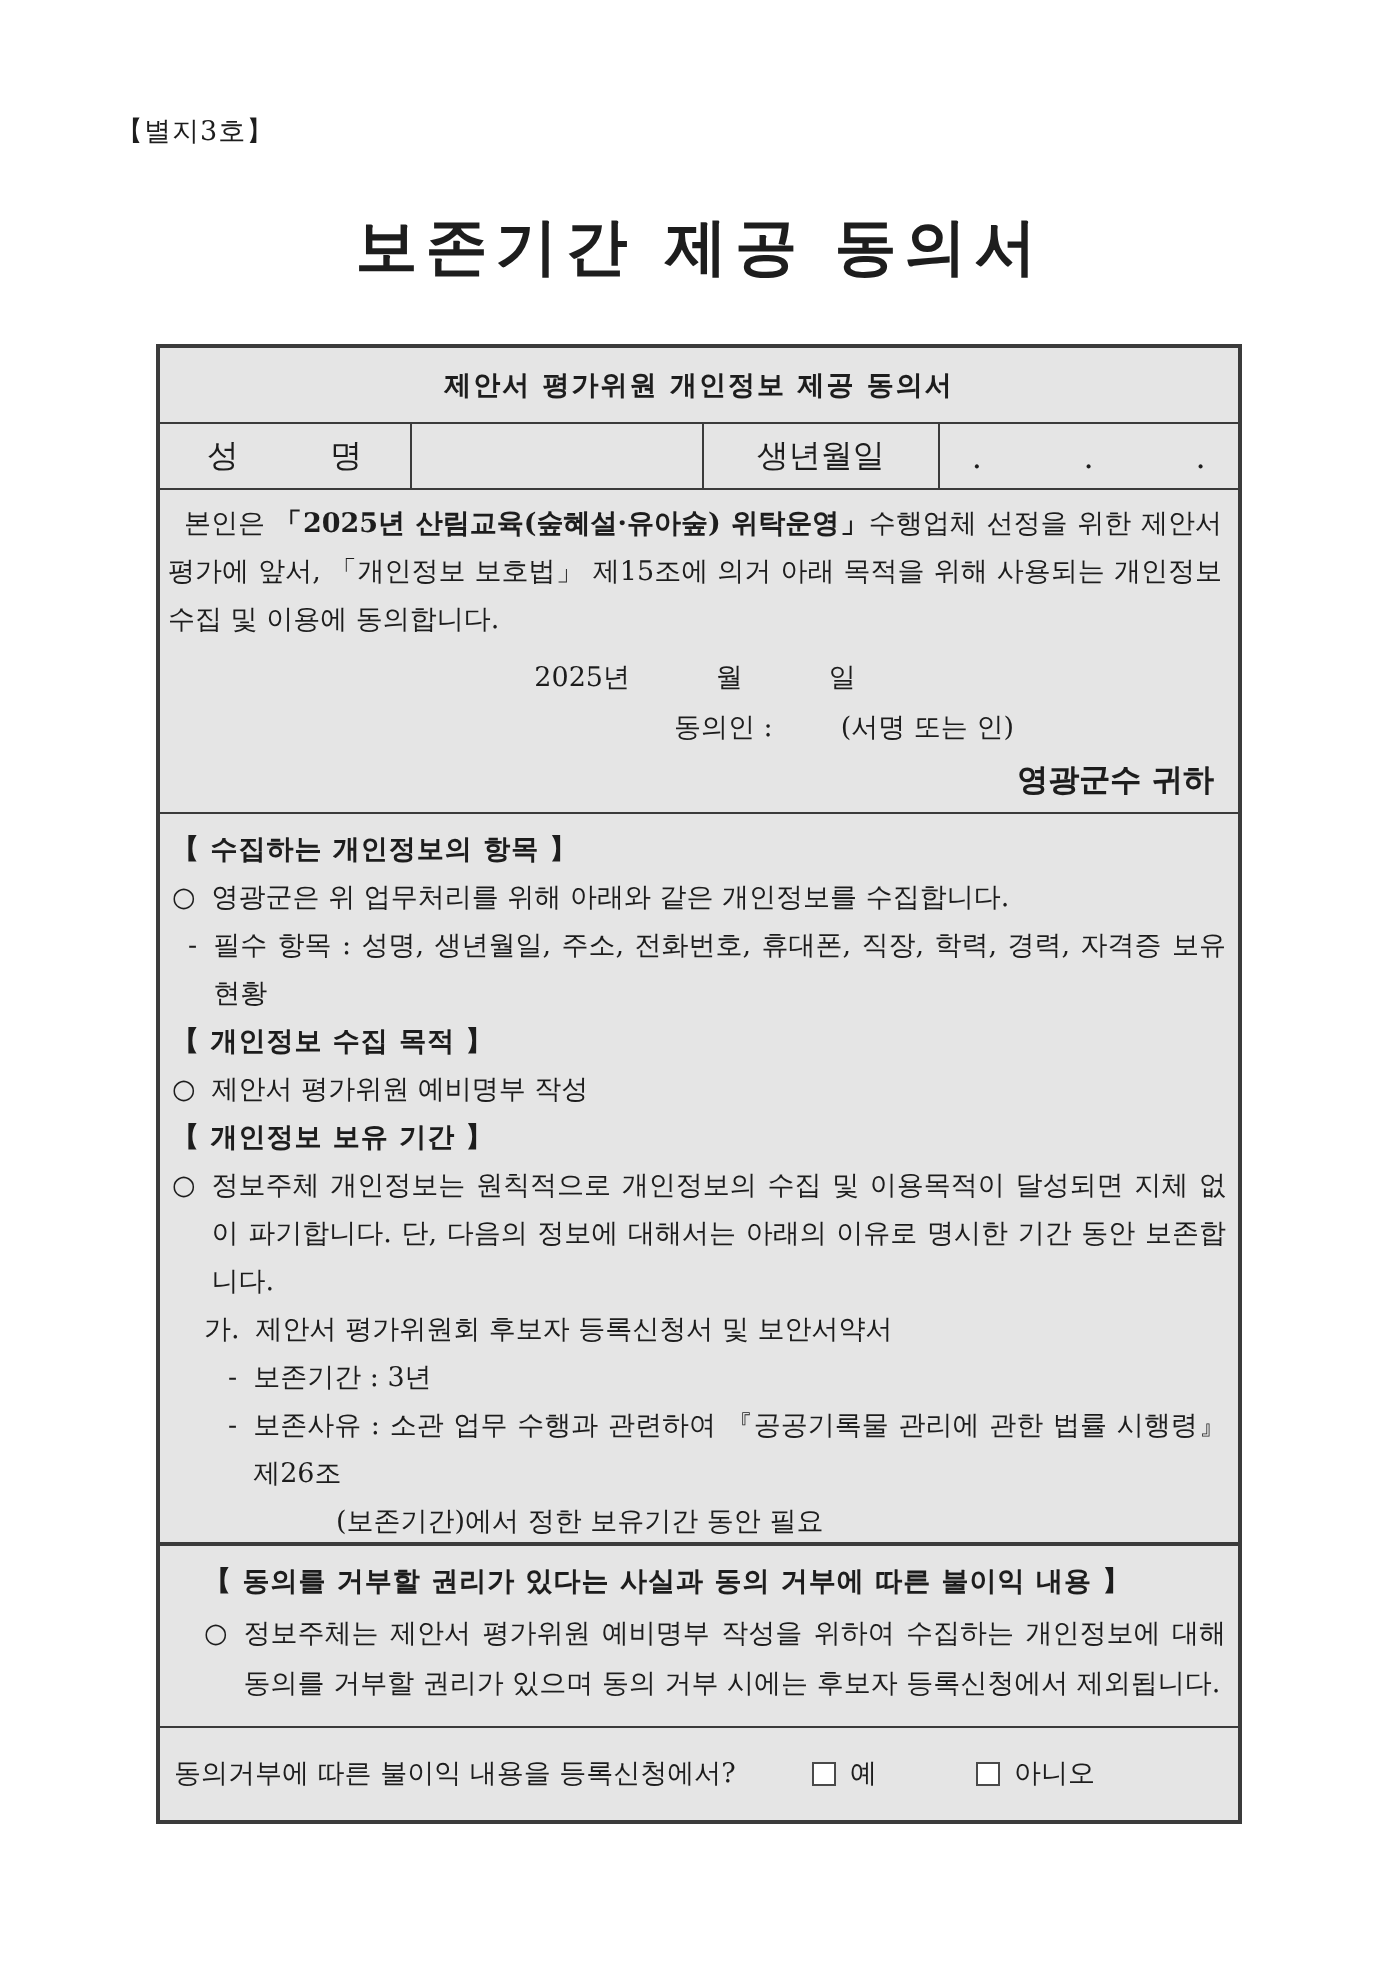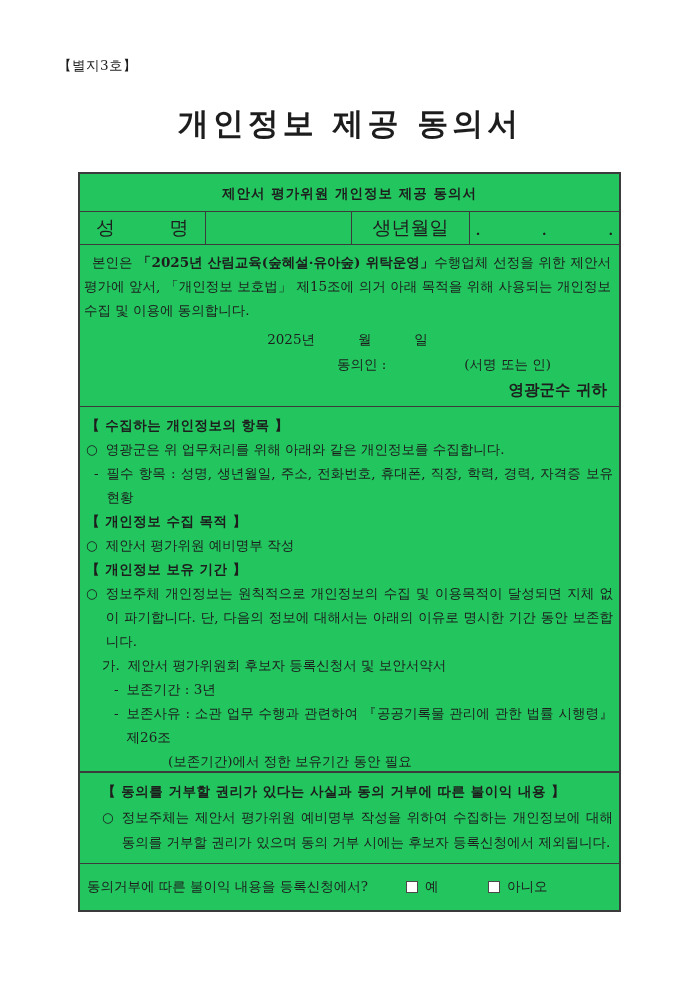--- a/index.html
+++ b/index.html
@@ -14,46 +14,46 @@
     position: absolute; left: 58px; top: 57px;
     font-size: 13.5px; letter-spacing: 0.5px;
   }
   .doc-title {
     position: absolute; left: 0; top: 103px; width: 100%;
     text-align: center; font-size: 31px; font-weight: 600;
     letter-spacing: 4px;
   }
   .box {
     position: absolute; left: 78px; width: 543px;
-    border: 2px solid #3b3b3b; background: #22c55e;
+    border: 2px solid #3b3b3b; background: #e5e5e5;
   }
   .box1 { top: 172px; }
   .box2 { top: 771px; }
 
   .box-header {
     height: 38px; line-height: 38px; text-align: center;
     font-weight: bold; font-size: 13.5px; letter-spacing: 1px;
     border-bottom: 1.5px solid #3b3b3b;
   }
-  .id-row { display: flex; height: 33px; border-bottom: 1.5px solid #3b3b3b; font-size: 19px; }
+  .id-row { display: flex; height: 33px; border-bottom: 1.5px solid #3b3b3b; font-size: 16px; }
   .id-cell { display: flex; align-items: center; justify-content: center; }
   .c-name-label  { width: 23.3%; border-right: 1.5px solid #3b3b3b; white-space: pre; }
   .c-name-value  { width: 27.2%; border-right: 1.5px solid #3b3b3b; }
   .c-birth-label { width: 21.8%; border-right: 1.5px solid #3b3b3b; }
   .c-birth-value { flex: 1; white-space: pre; }
 
   .statement-cell {
     border-bottom: 1.5px solid #3b3b3b;
     padding: 5px 8px 5px 4px; font-size: 13.5px;
   }
   .statement-p { line-height: 24px; text-align: justify; text-indent: 8px; }
   .statement-p .bold { font-weight: bold; margin-top: 12px; }
   .date-line { margin-top: 5px; text-align: center; white-space: pre; line-height: 24px; }
   .signer-line { margin-top: 1px; padding-left: 253px; line-height: 24px; display: flex; }
-  .signer-note { margin-left: 78px; }
+  .signer-note { margin-left: 34px; }
   .recipient-line {
     margin-top: 3px; text-align: right; font-weight: bold;
     font-size: 15.5px; line-height: 22px; padding-right: 4px;
   }
 
   .sections-cell { border-bottom: 1.5px solid #3b3b3b; padding: 6px 6px 8px 6px; font-size: 13.5px; }
   .sec-heading { font-weight: bold; line-height: 24px; letter-spacing: 0.5px; }
   .sec-gap { margin-top: 0; }
   .item { display: flex; line-height: 24px; }
   .item .bullet { flex: none; padding-right: 8px; }
@@ -80,21 +80,21 @@
   .refusal-content .sec-heading { line-height: 25px; }
   .refusal-content .item { line-height: 25px; margin-top: 1px; }
 </style>
 </head>
 <body>
 
 <div class="page">
 
   <div class="corner-label">【별지3호】</div>
 
-  <div class="doc-title">개인정보 제공 동의서</div>
+  <div class="doc-title">보존기간 제공 동의서</div>
 
   <div class="box box1">
 
     <div class="box-header">제안서 평가위원 개인정보 제공 동의서</div>
 
     <div class="id-row">
       <div class="id-cell c-name-label">성         명</div>
       <div class="id-cell c-name-value"></div>
       <div class="id-cell c-birth-label">생년월일</div>
       <div class="id-cell c-birth-value">.          .          .</div>

